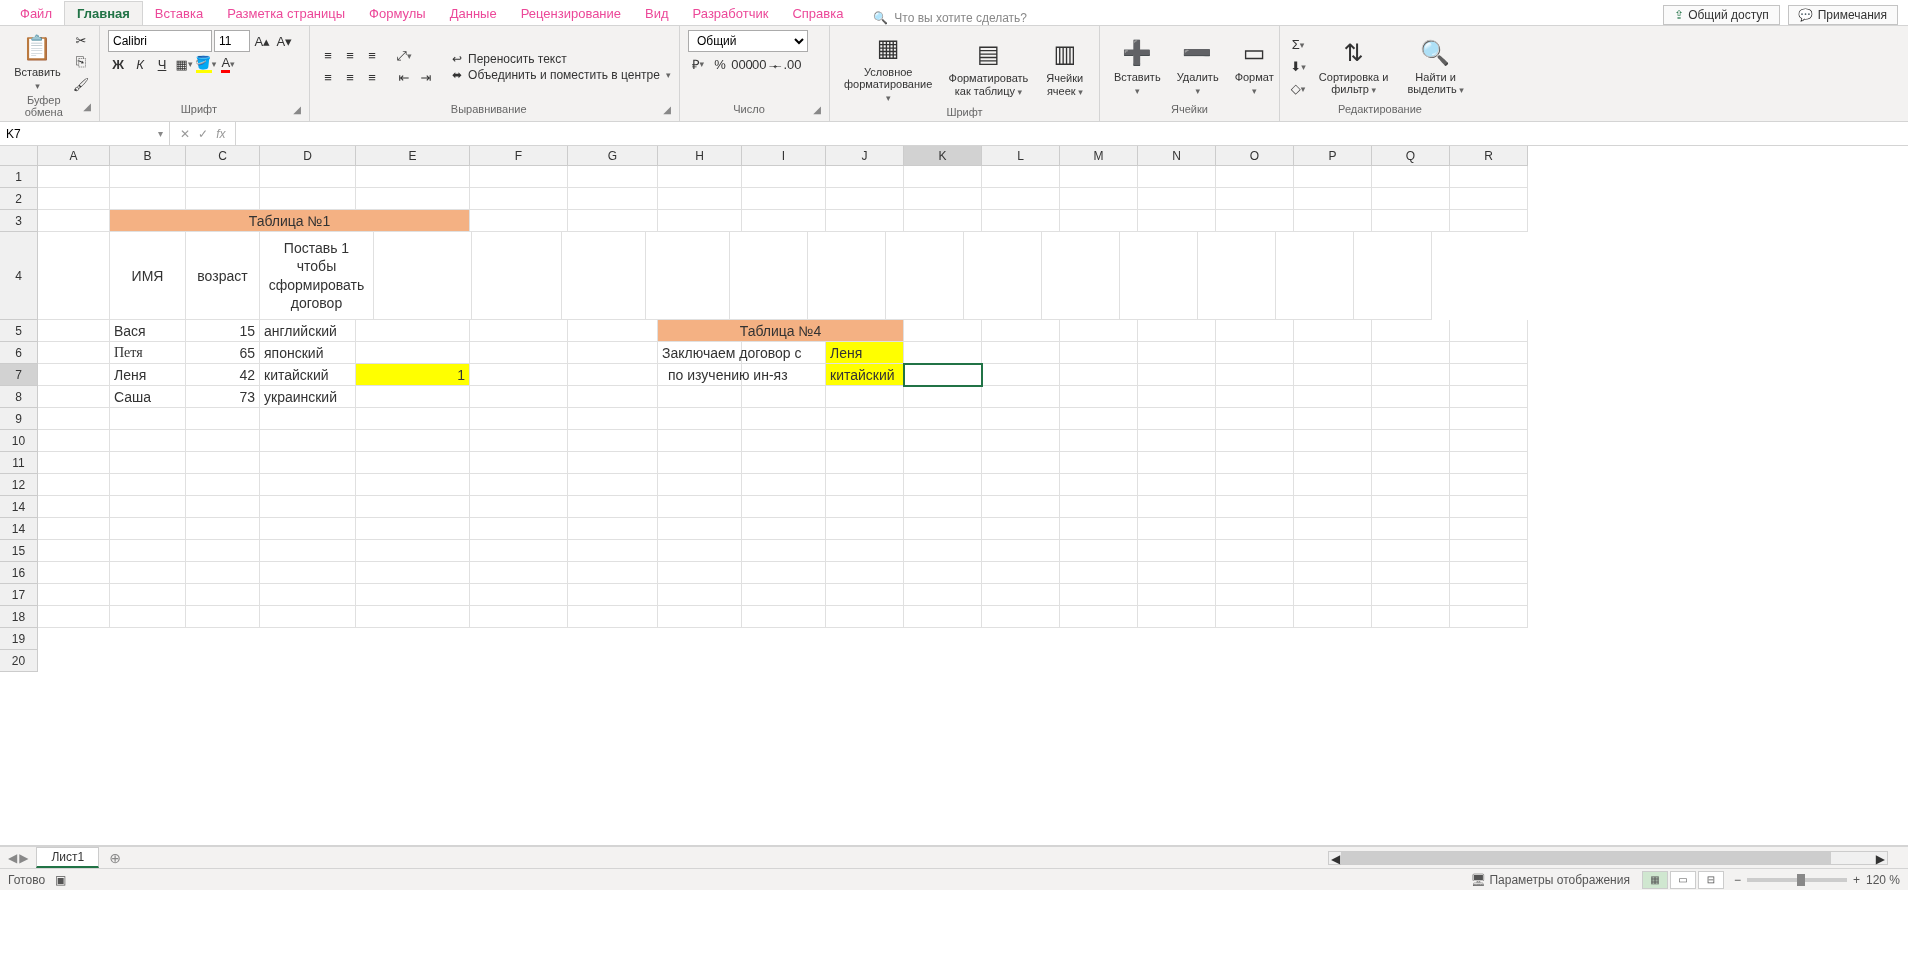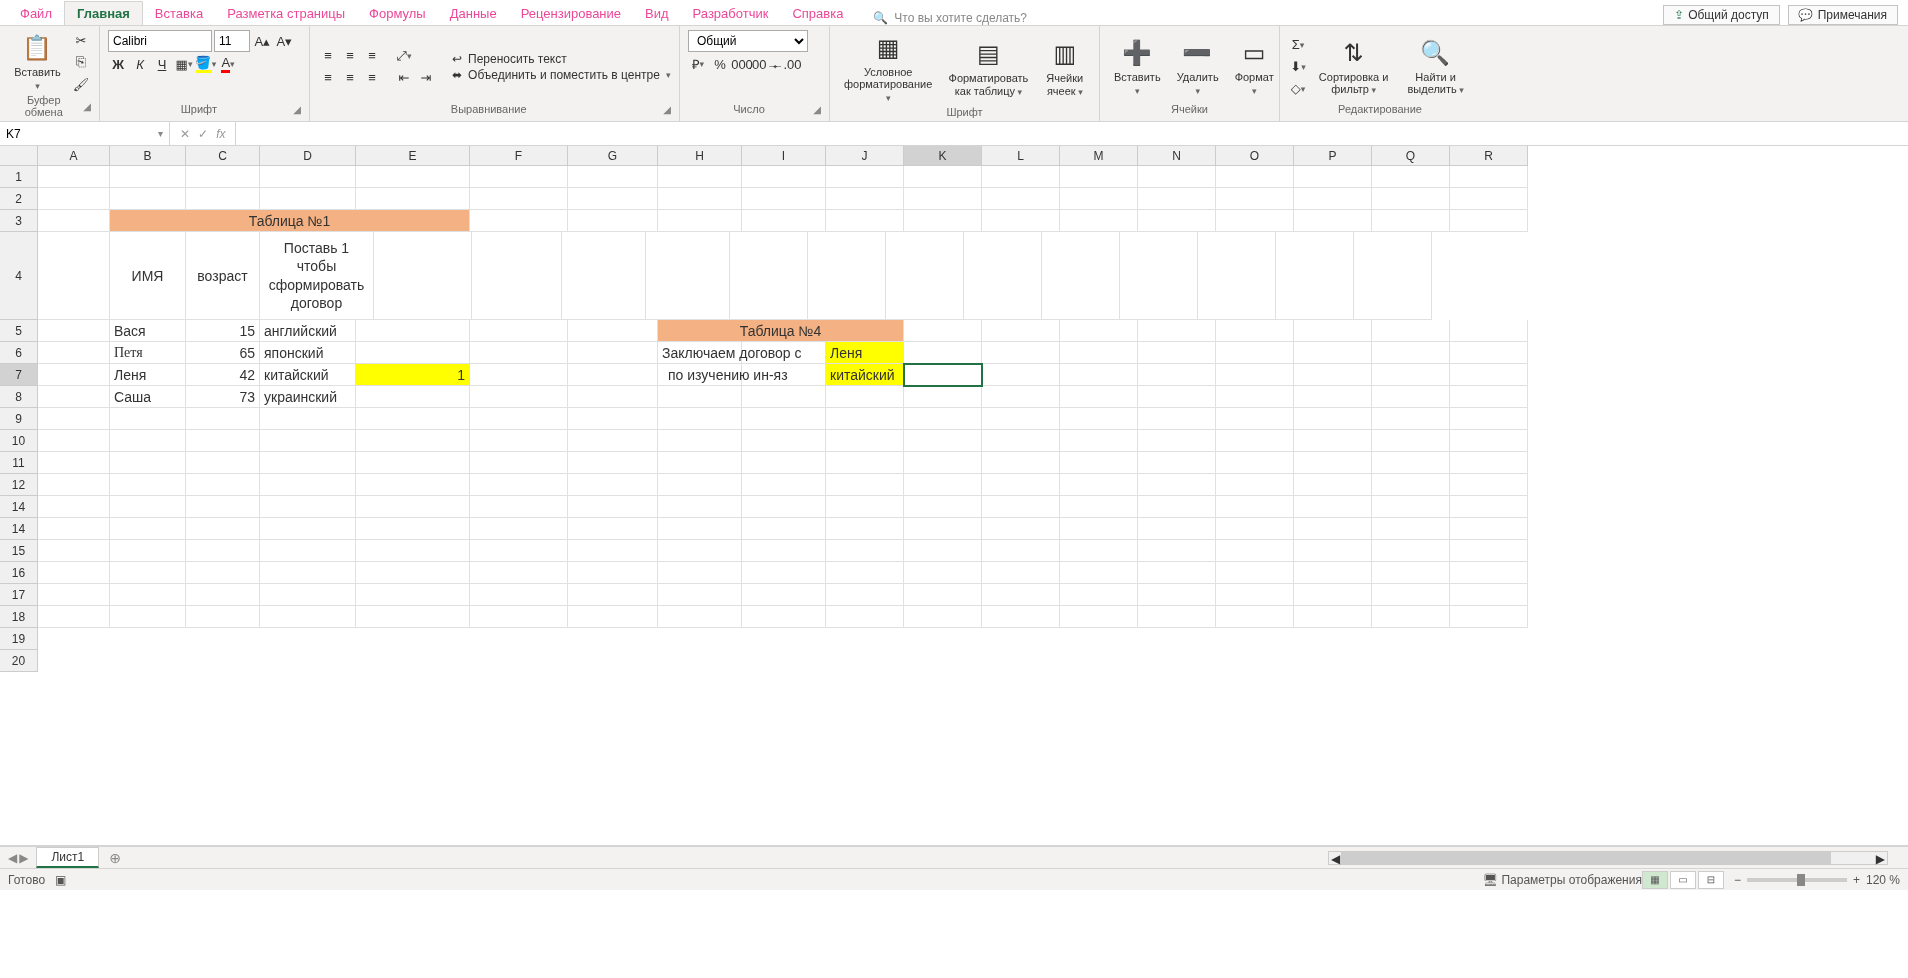--- a/index.html
+++ b/index.html
@@ -715,21 +715,21 @@
         <div class="thumb"></div>
         <span style="position:absolute;right:2px">▶</span>
       </div>
   </div>
 </div>
 
 <div class="status">
   <span>Готово</span>
   <span style="margin-left:10px">▣</span>
   <div class="spacer"></div>
-  <span style="">🖥 <span>Параметры отображения</span></span>
+  <span style="margin-right:12px">🖥 <span>Параметры отображения</span></span>
   <div class="viewbtns">
     <div class="viewbtn active">
         <span>▦</span>
       </div>
     <div class="viewbtn">
         <span>▭</span>
       </div>
     <div class="viewbtn">
         <span>⊟</span>
       </div>

